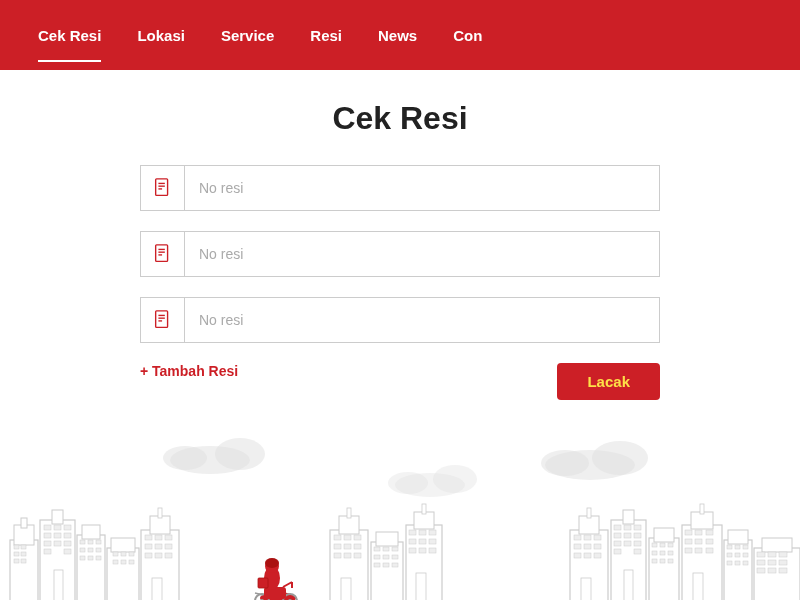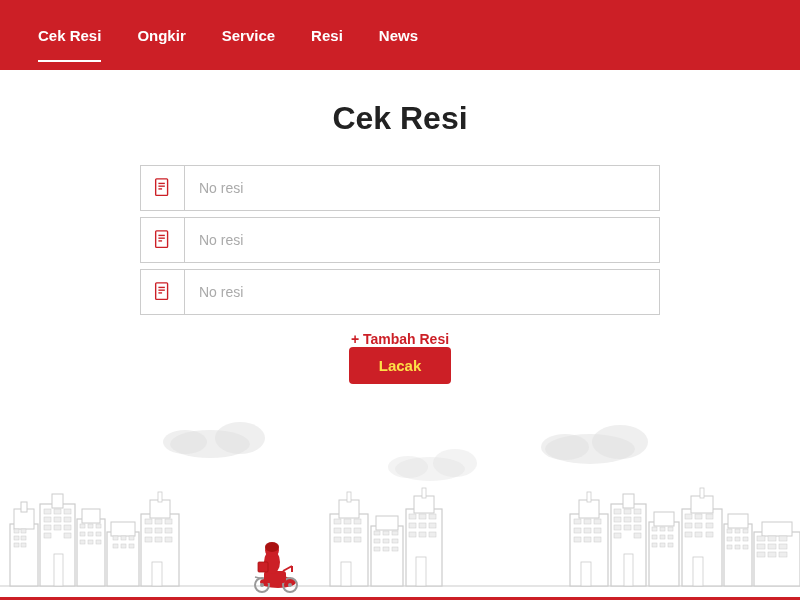--- a/index.html
+++ b/index.html
@@ -57,21 +57,21 @@
 
     
     .form-container {
       max-width: 520px;
       margin: 0 auto;
     }
     .input-row {
       display: flex;
       align-items: center;
       border: 1px solid #ccc;
-      margin-bottom: 6px;
+      margin-bottom: 20px;
       background: #fff;
       justify-content: center;
     }
     .input-icon {
       width: 44px;
       height: 44px;
       display: flex;
       align-items: center;
       justify-content: center;
       border-right: 1px solid #ccc;
@@ -89,26 +89,25 @@
       font-size: 14px;
       color: #aaa;
     }
     .input-row input::placeholder {
       color: #aaa;
     }
 
     .form-actions {
       display: flex;
       justify-content: space-between;
-      align-items: center;
+      align-items: flex-start;
       margin-top: 16px;
       max-width: 520px;
       margin-left: auto;
       margin-right: auto;
-      flex-direction: column;
     }
     .tambah-resi {
       color: #cc1f26;
       font-size: 14px;
       font-weight: 600;
       cursor: pointer;
       display: flex;
       align-items: center;
       gap: 4px;
     }
@@ -132,30 +131,33 @@
     }
   </style>
 </head>
 <body>
 
 <nav>
   <div class="nav-item active">
     <span>Cek Resi</span>
   </div>
   <div class="nav-item">
-    <span>Ongkir</span>
+    <span>Lokasi</span>
   </div>
   <div class="nav-item">
     <span>Service</span>
   </div>
   <div class="nav-item">
     <span>Resi</span>
   </div>
   <div class="nav-item">
     <span>News</span>
+  </div>
+  <div class="nav-item">
+    <span>Con</span>
   </div>
 </nav>
 
 <div class="main">
   <h1 class="page-title">Cek Resi</h1>
 
   <div class="form-container">
 
     <div class="input-row">
       <div class="input-icon">

